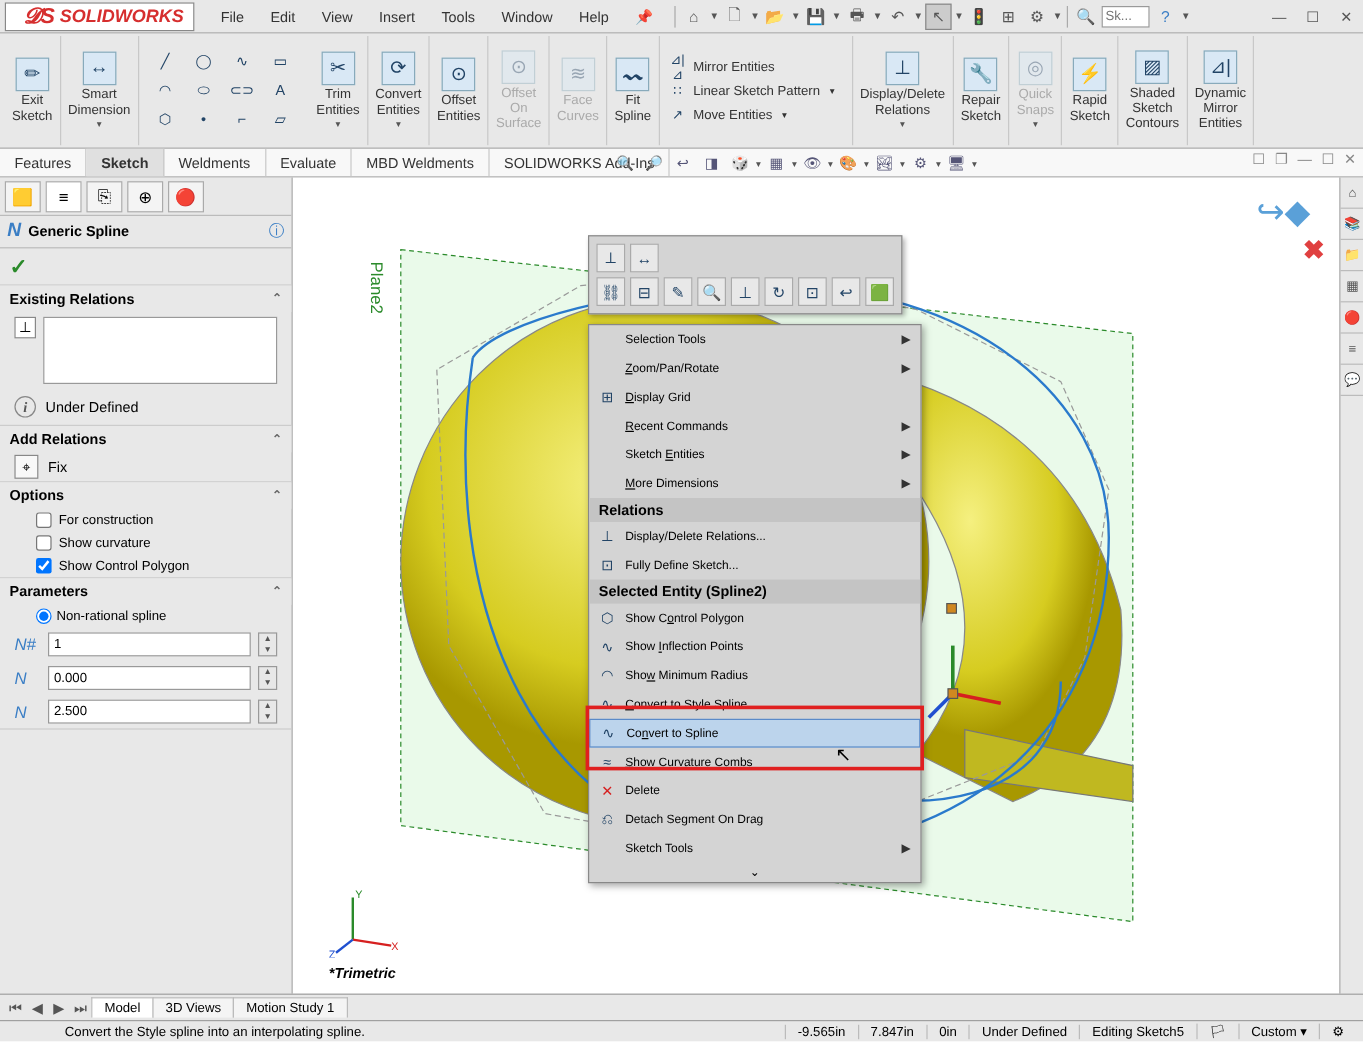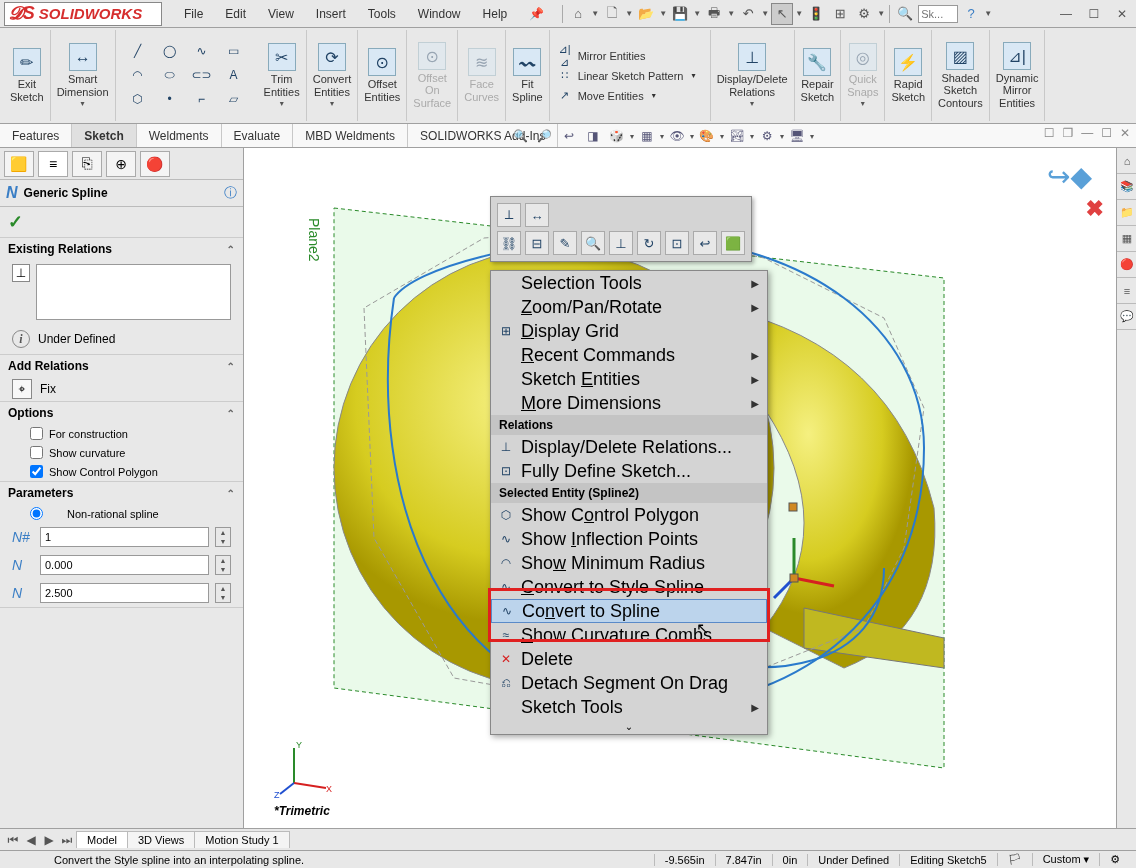--- a/index.html
+++ b/index.html
@@ -1,20 +1,20 @@
 <!DOCTYPE html>
 <html><head>
 <meta charset="utf-8">
 <style>
 * { box-sizing: border-box; margin: 0; padding: 0; font-family: "Segoe UI", Tahoma, sans-serif; }
 body { width: 1136px; height: 868px; background: #fff; overflow: hidden; position: relative; font-size: 12px; }
 
 
 .titlebar { height: 28px; background: #e8e8e8; display: flex; align-items: center; border-bottom: 1px solid #a0a0a0; }
-.logo { width: 158px; height: 24px; background: #fff; border: 1px solid #888; margin: 2px 4px; display: flex; align-items: center; padding: 0 4px; font-weight: bold; color: #d62e2e; font-style: italic; font-size: 15px; }
+.logo { width: 158px; height: 24px; background: #fff; border: 1px solid #888; margin: 2px 4px; display: flex; align-items: center; padding: 0 15px; font-weight: bold; color: #d62e2e; font-style: italic; font-size: 15px; }
 .logo .ds { color: #d62e2e; margin-right: 4px; font-size: 18px; }
 .menubar { display: flex; gap: 2px; margin-left: 8px; }
 .menubar span { padding: 4px 10px; color: #333; cursor: default; }
 .tb-icons { display: flex; gap: 2px; margin-left: 6px; align-items: center; }
 .tb-icons .ic { width: 22px; height: 22px; display: flex; align-items: center; justify-content: center; color: #555; font-size: 13px; }
 .tb-icons .sep { width: 1px; height: 18px; background: #aaa; margin: 0 2px; }
 .tb-icons .dd { width: 8px; font-size: 8px; color: #555; }
 .wincontrols { margin-left: auto; display: flex; }
 .wincontrols div { width: 28px; height: 20px; display: flex; align-items: center; justify-content: center; color: #555; }
 
@@ -57,21 +57,21 @@
 .relbox { display: flex; align-items: flex-start; gap: 6px; padding: 4px 12px; }
 .relbox .ic { width: 18px; height: 18px; border: 1px solid #888; background: #fff; display: flex; align-items: center; justify-content: center; }
 .relbox .box { flex: 1; height: 56px; background: #fff; border: 1px solid #999; }
 .info { display: flex; align-items: center; gap: 8px; padding: 6px 12px; }
 .info .ic { width: 18px; height: 18px; border-radius: 50%; border: 1px solid #888; display: flex; align-items: center; justify-content: center; font-family: serif; font-style: italic; font-weight: bold; color: #555; }
 .addrel { display: flex; align-items: center; gap: 8px; padding: 2px 12px; }
 .addrel .ic { width: 20px; height: 20px; border: 1px solid #888; background: #f8f8f8; display: flex; align-items: center; justify-content: center; font-size: 12px; }
 .chkrow { display: flex; align-items: center; gap: 6px; padding: 3px 0 3px 30px; font-size: 11px; }
 .chkrow input[type=checkbox] { width: 13px; height: 13px; }
 .chkrow .numbox { width: 50px; height: 18px; border: 1px solid #999; background: #eee; padding: 0 4px; margin-left: auto; margin-right: 12px; color: #888; font-size: 11px; }
-.radiorow { display: flex; align-items: center; gap: 24px; padding: 3px 0 3px 30px; font-size: 11px; }
+.radiorow { display: flex; align-items: center; gap: 4px; padding: 3px 0 3px 30px; font-size: 11px; }
 .paramrow { display: flex; align-items: center; gap: 6px; padding: 4px 12px; }
 .paramrow .pic { width: 22px; color: #3a7ec5; font-style: italic; font-size: 14px; }
 .paramrow .numinput { flex: 1; height: 20px; border: 1px solid #999; background: #fff; padding: 0 4px; font-size: 11px; display: flex; align-items: center; }
 .paramrow .spin { width: 16px; height: 20px; border: 1px solid #999; display: flex; flex-direction: column; }
 .paramrow .spin div { flex: 1; font-size: 7px; display: flex; align-items: center; justify-content: center; color: #555; }
 
 
 .gfx { flex: 1; background: #fff; position: relative; overflow: hidden; }
 .plane-label { position: absolute; left: 78px; top: 70px; color: #2a8a2a; font-size: 14px; transform: rotate(90deg); transform-origin: left top; }
 svg.scene { position: absolute; left: 0; top: 0; width: 100%; height: 100%; }
@@ -85,21 +85,21 @@
 .rightrail .rtab { width: 20px; height: 26px; border-bottom: 1px solid #bbb; display: flex; align-items: center; justify-content: center; font-size: 11px; color: #555; }
 
 
 .ctxtoolbar { position: absolute; left: 490px; top: 196px; background: #d4d4d4; border: 1px solid #888; padding: 4px; box-shadow: 2px 2px 4px rgba(0,0,0,0.3); }
 .ctxtoolbar .row { display: flex; gap: 4px; padding: 2px; }
 .ctxtoolbar .ic { width: 24px; height: 24px; background: #e8e8e8; border: 1px solid #aaa; display: flex; align-items: center; justify-content: center; font-size: 13px; color: #246; }
 .ctxmenu { position: absolute; left: 490px; top: 270px; width: 278px; background: #d4d4d4; border: 1px solid #888; box-shadow: 2px 2px 6px rgba(0,0,0,0.35); }
 .ctxmenu .mitem { display: flex; align-items: center; height: 24px; padding: 0 8px 0 4px; }
 .ctxmenu .mitem:hover, .ctxmenu .mitem.hover { background: #bcd4ec; border: 1px solid #5a8ac8; height: 24px; }
 .ctxmenu .micon { width: 22px; height: 20px; display: flex; align-items: center; justify-content: center; font-size: 12px; color: #246; }
-.ctxmenu .mtext { flex: 1; font-size: 18px; padding-left: 4px; }
+.ctxmenu .mtext { flex: 1; font-size: 10px; padding-left: 4px; }
 .ctxmenu .u { text-decoration: underline; }
 .ctxmenu .arrow { font-size: 10px; color: #333; }
 .ctxmenu .mhead { background: #c4c4c4; font-weight: bold; padding: 3px 8px; font-size: 12px; }
 .ctxmenu .collapse { text-align: center; font-size: 10px; padding: 2px; }
 .redbox { position: absolute; border: 3px solid #e02020; pointer-events: none; }
 .cursor { position: absolute; font-size: 16px; pointer-events: none; }
 
 
 .btabs { position: absolute; left: 0; bottom: 18px; height: 22px; background: #e8e8e8; border-top: 1px solid #a0a0a0; width: 100%; display: flex; align-items: center; padding: 0 4px; }
 .btabs .nav { width: 18px; text-align: center; color: #555; }

